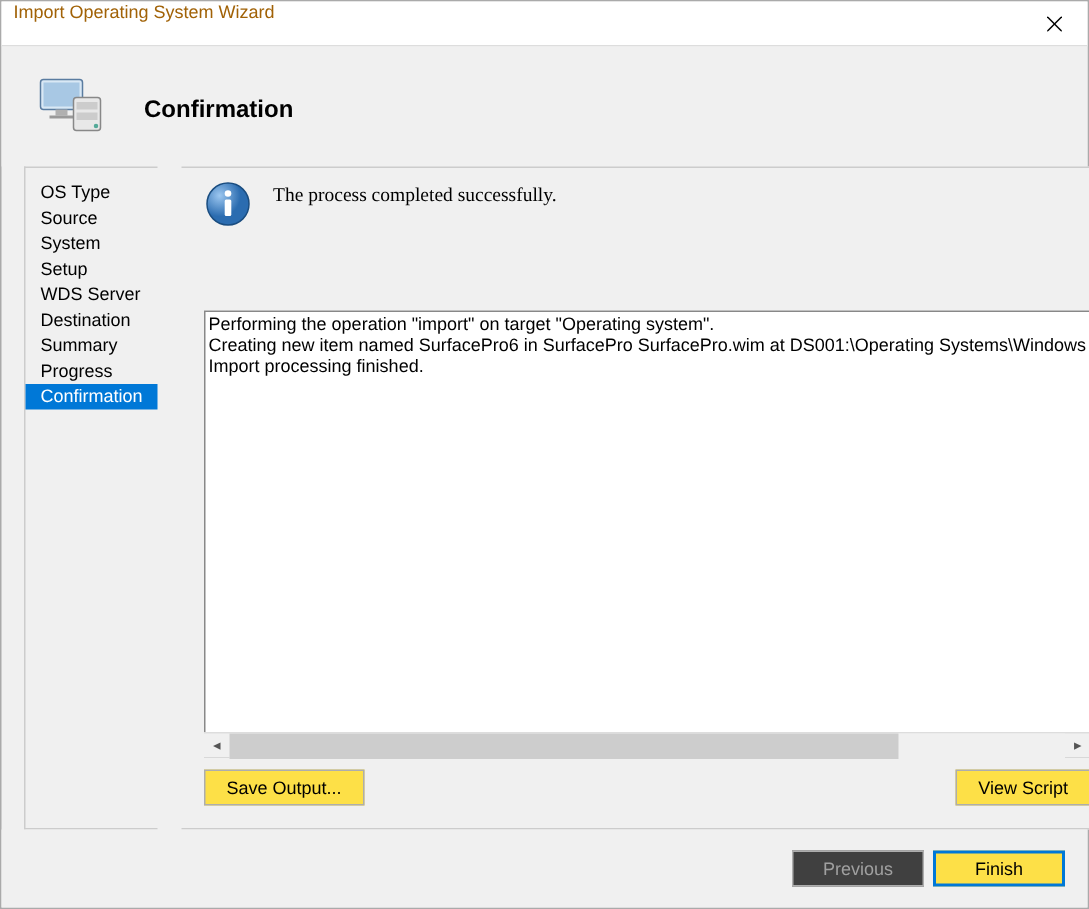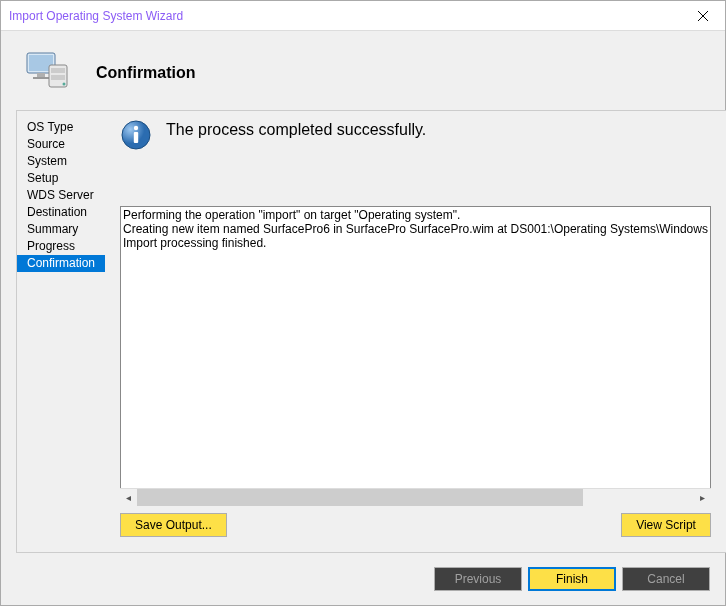--- a/index.html
+++ b/index.html
@@ -20,25 +20,25 @@
       background: #f0f0f0;
       border: 1px solid #aaa;
       display: flex;
       flex-direction: column;
     }
     .titlebar {
       height: 30px;
       background: #fff;
       border-bottom: 1px solid #ddd;
       display: flex;
-      align-items: center;
+      align-items: flex-start;
       justify-content: space-between;
       padding: 0 0 0 8px;
       font-size: 12px;
-      color: #8b5cf6;
+      color: #a16207;
     }
     .titlebar-title {
       font-size: 12px;
     }
     .close-btn {
       width: 45px;
       height: 29px;
       display: flex;
       align-items: center;
       justify-content: center;
@@ -58,21 +58,21 @@
     }
     .header-title {
       font-size: 16px;
       font-weight: bold;
       color: #000;
     }
     .main-area {
       flex: 1;
       display: flex;
       padding: 0 15px 0 15px;
-      gap: 0;
+      gap: 16px;
     }
     .sidebar {
       width: 180px;
       background: #f0f0f0;
       border: 1px solid #ccc;
       border-right: none;
       padding: 8px 0;
     }
     .sidebar-item {
       padding: 0px 10px;
@@ -99,23 +99,24 @@
       align-items: flex-start;
       gap: 14px;
       margin-bottom: 55px;
     }
     .info-icon {
       width: 32px;
       height: 32px;
       flex-shrink: 0;
     }
     .status-text {
-      font-size: 16px;
+      font-size: 13px;
       color: #000;
       padding-top: 2px;
+      font-family: Liberation Serif, serif;
     }
     .log-box {
       flex: 1;
       background: #fff;
       border: 1px solid #888;
       font-size: 12px;
       padding: 1px 2px;
       overflow: hidden;
       position: relative;
       white-space: nowrap;
@@ -263,15 +264,14 @@
       <div class="action-row">
         <button class="btn">Save Output...</button>
         <button class="btn">View Script</button>
       </div>
     </div>
   </div>
 
   <div class="footer">
     <button class="btn disabled">Previous</button>
     <button class="btn primary">Finish</button>
-    <button class="btn disabled">Cancel</button>
   </div>
 </div>
 
 </body></html>

